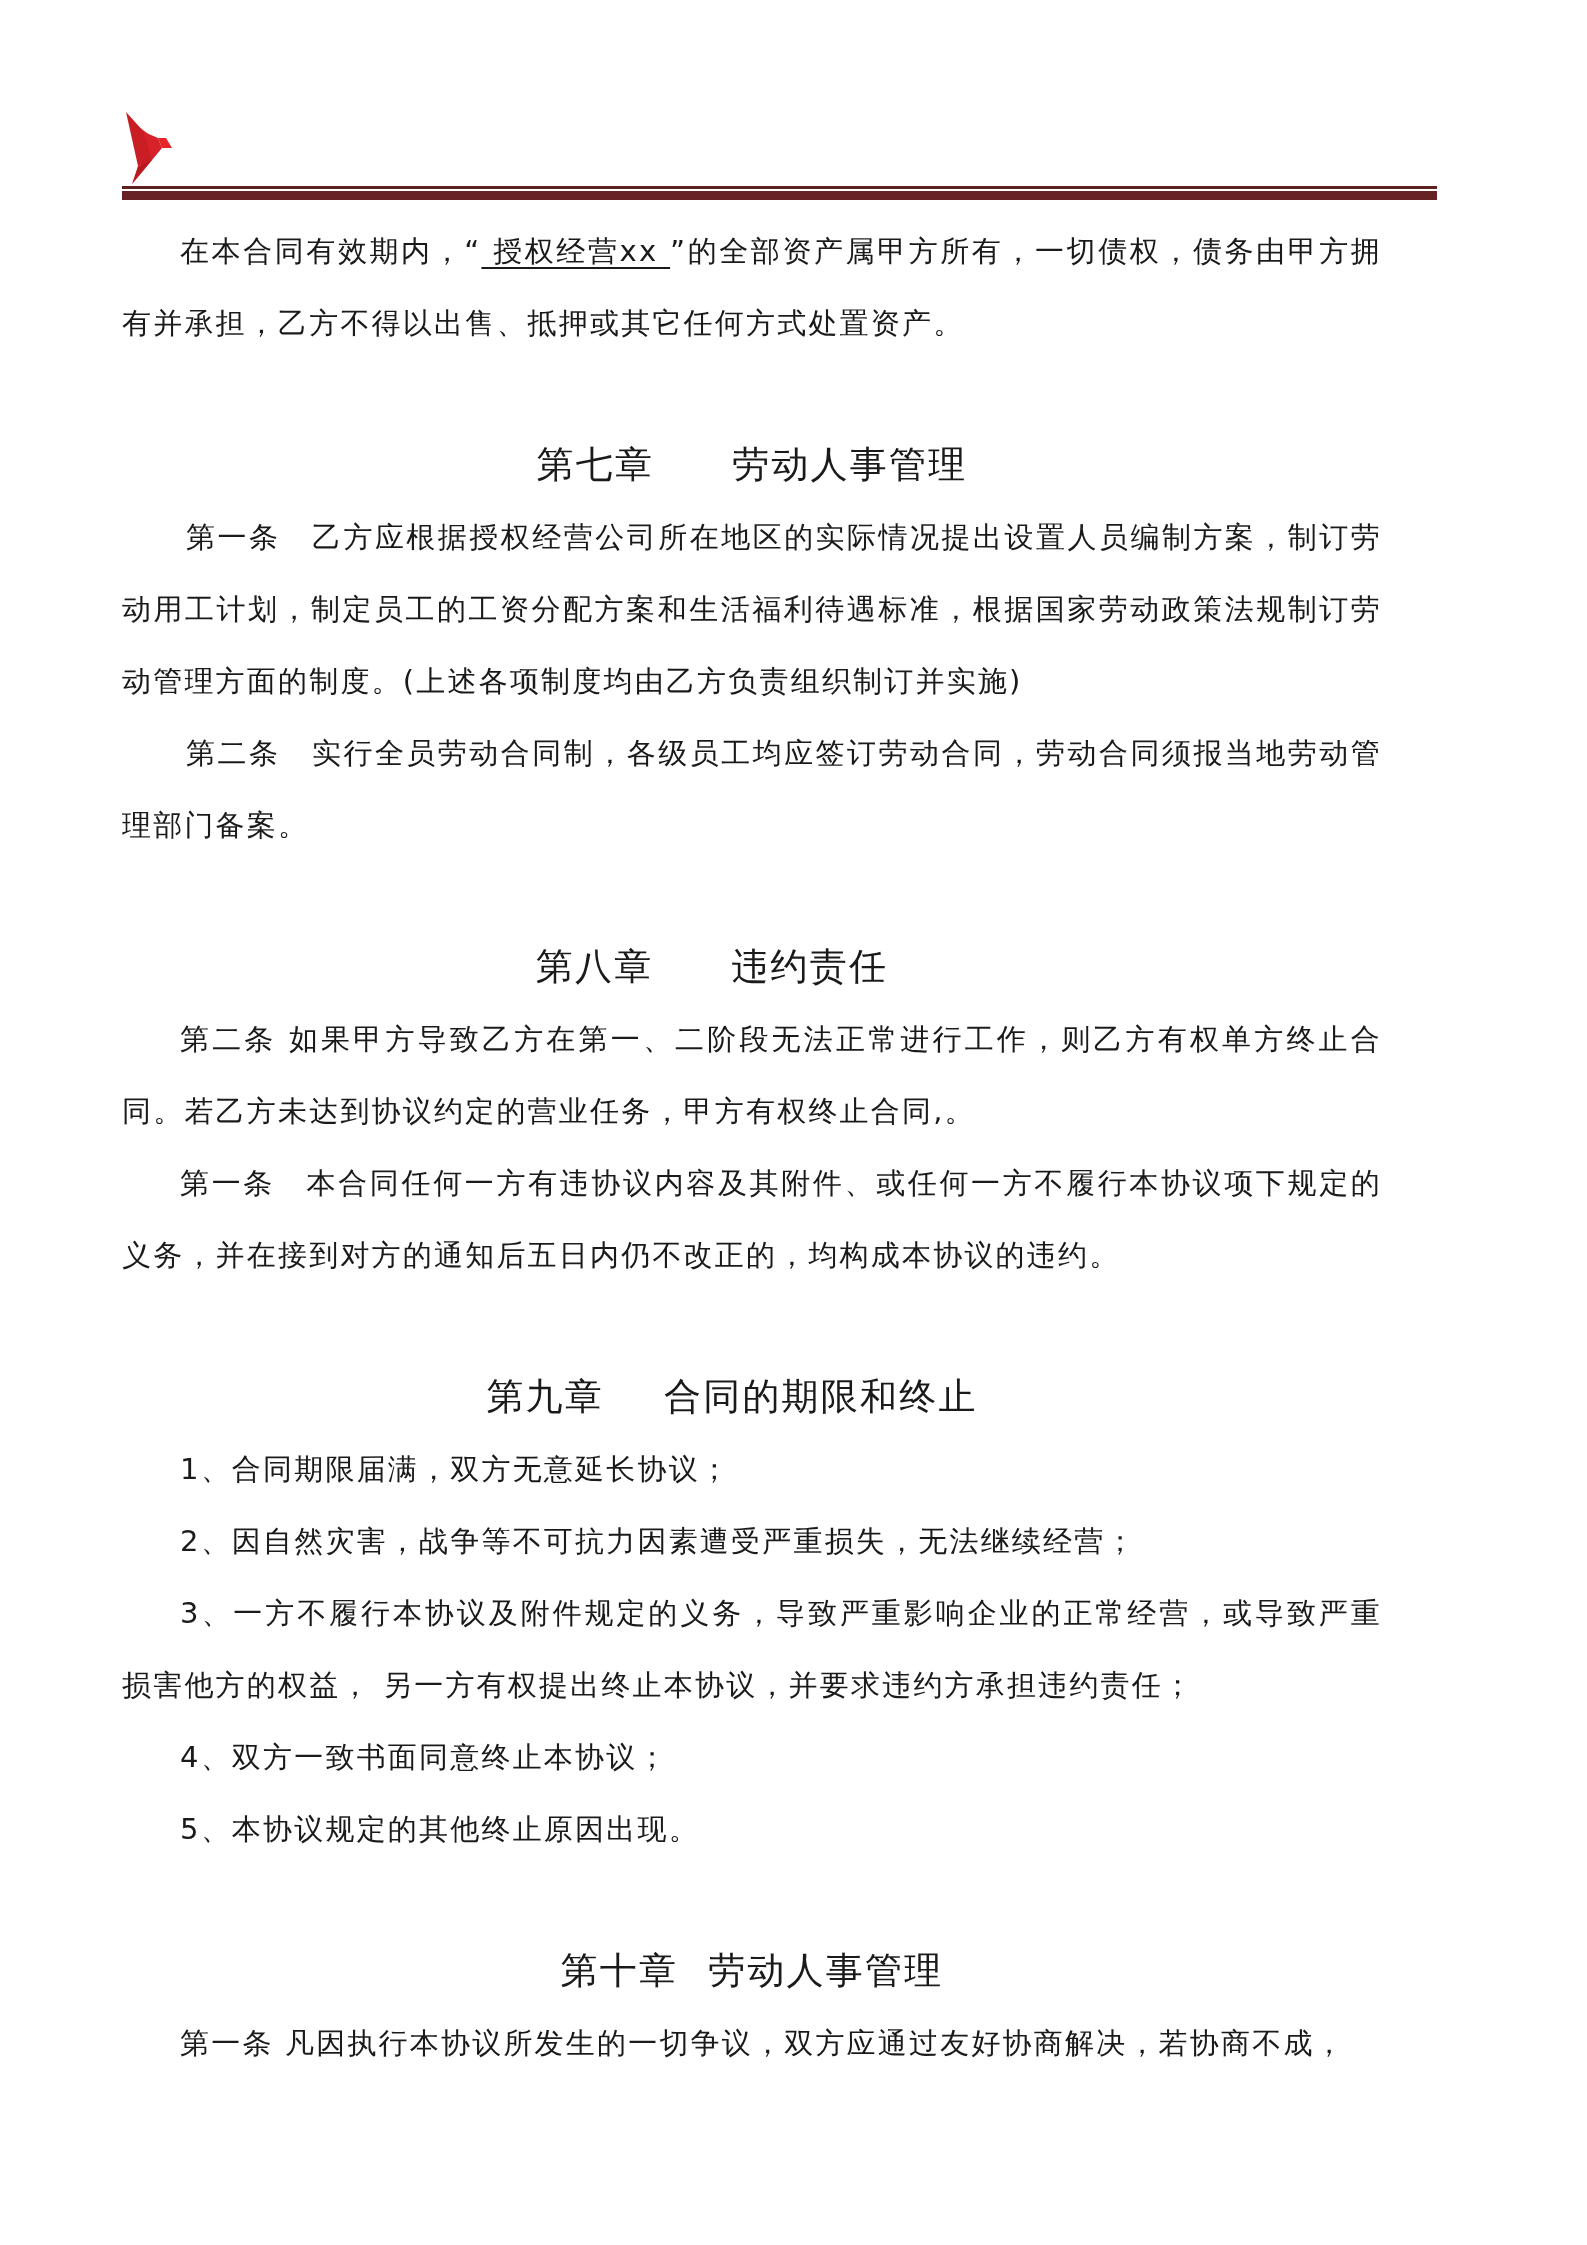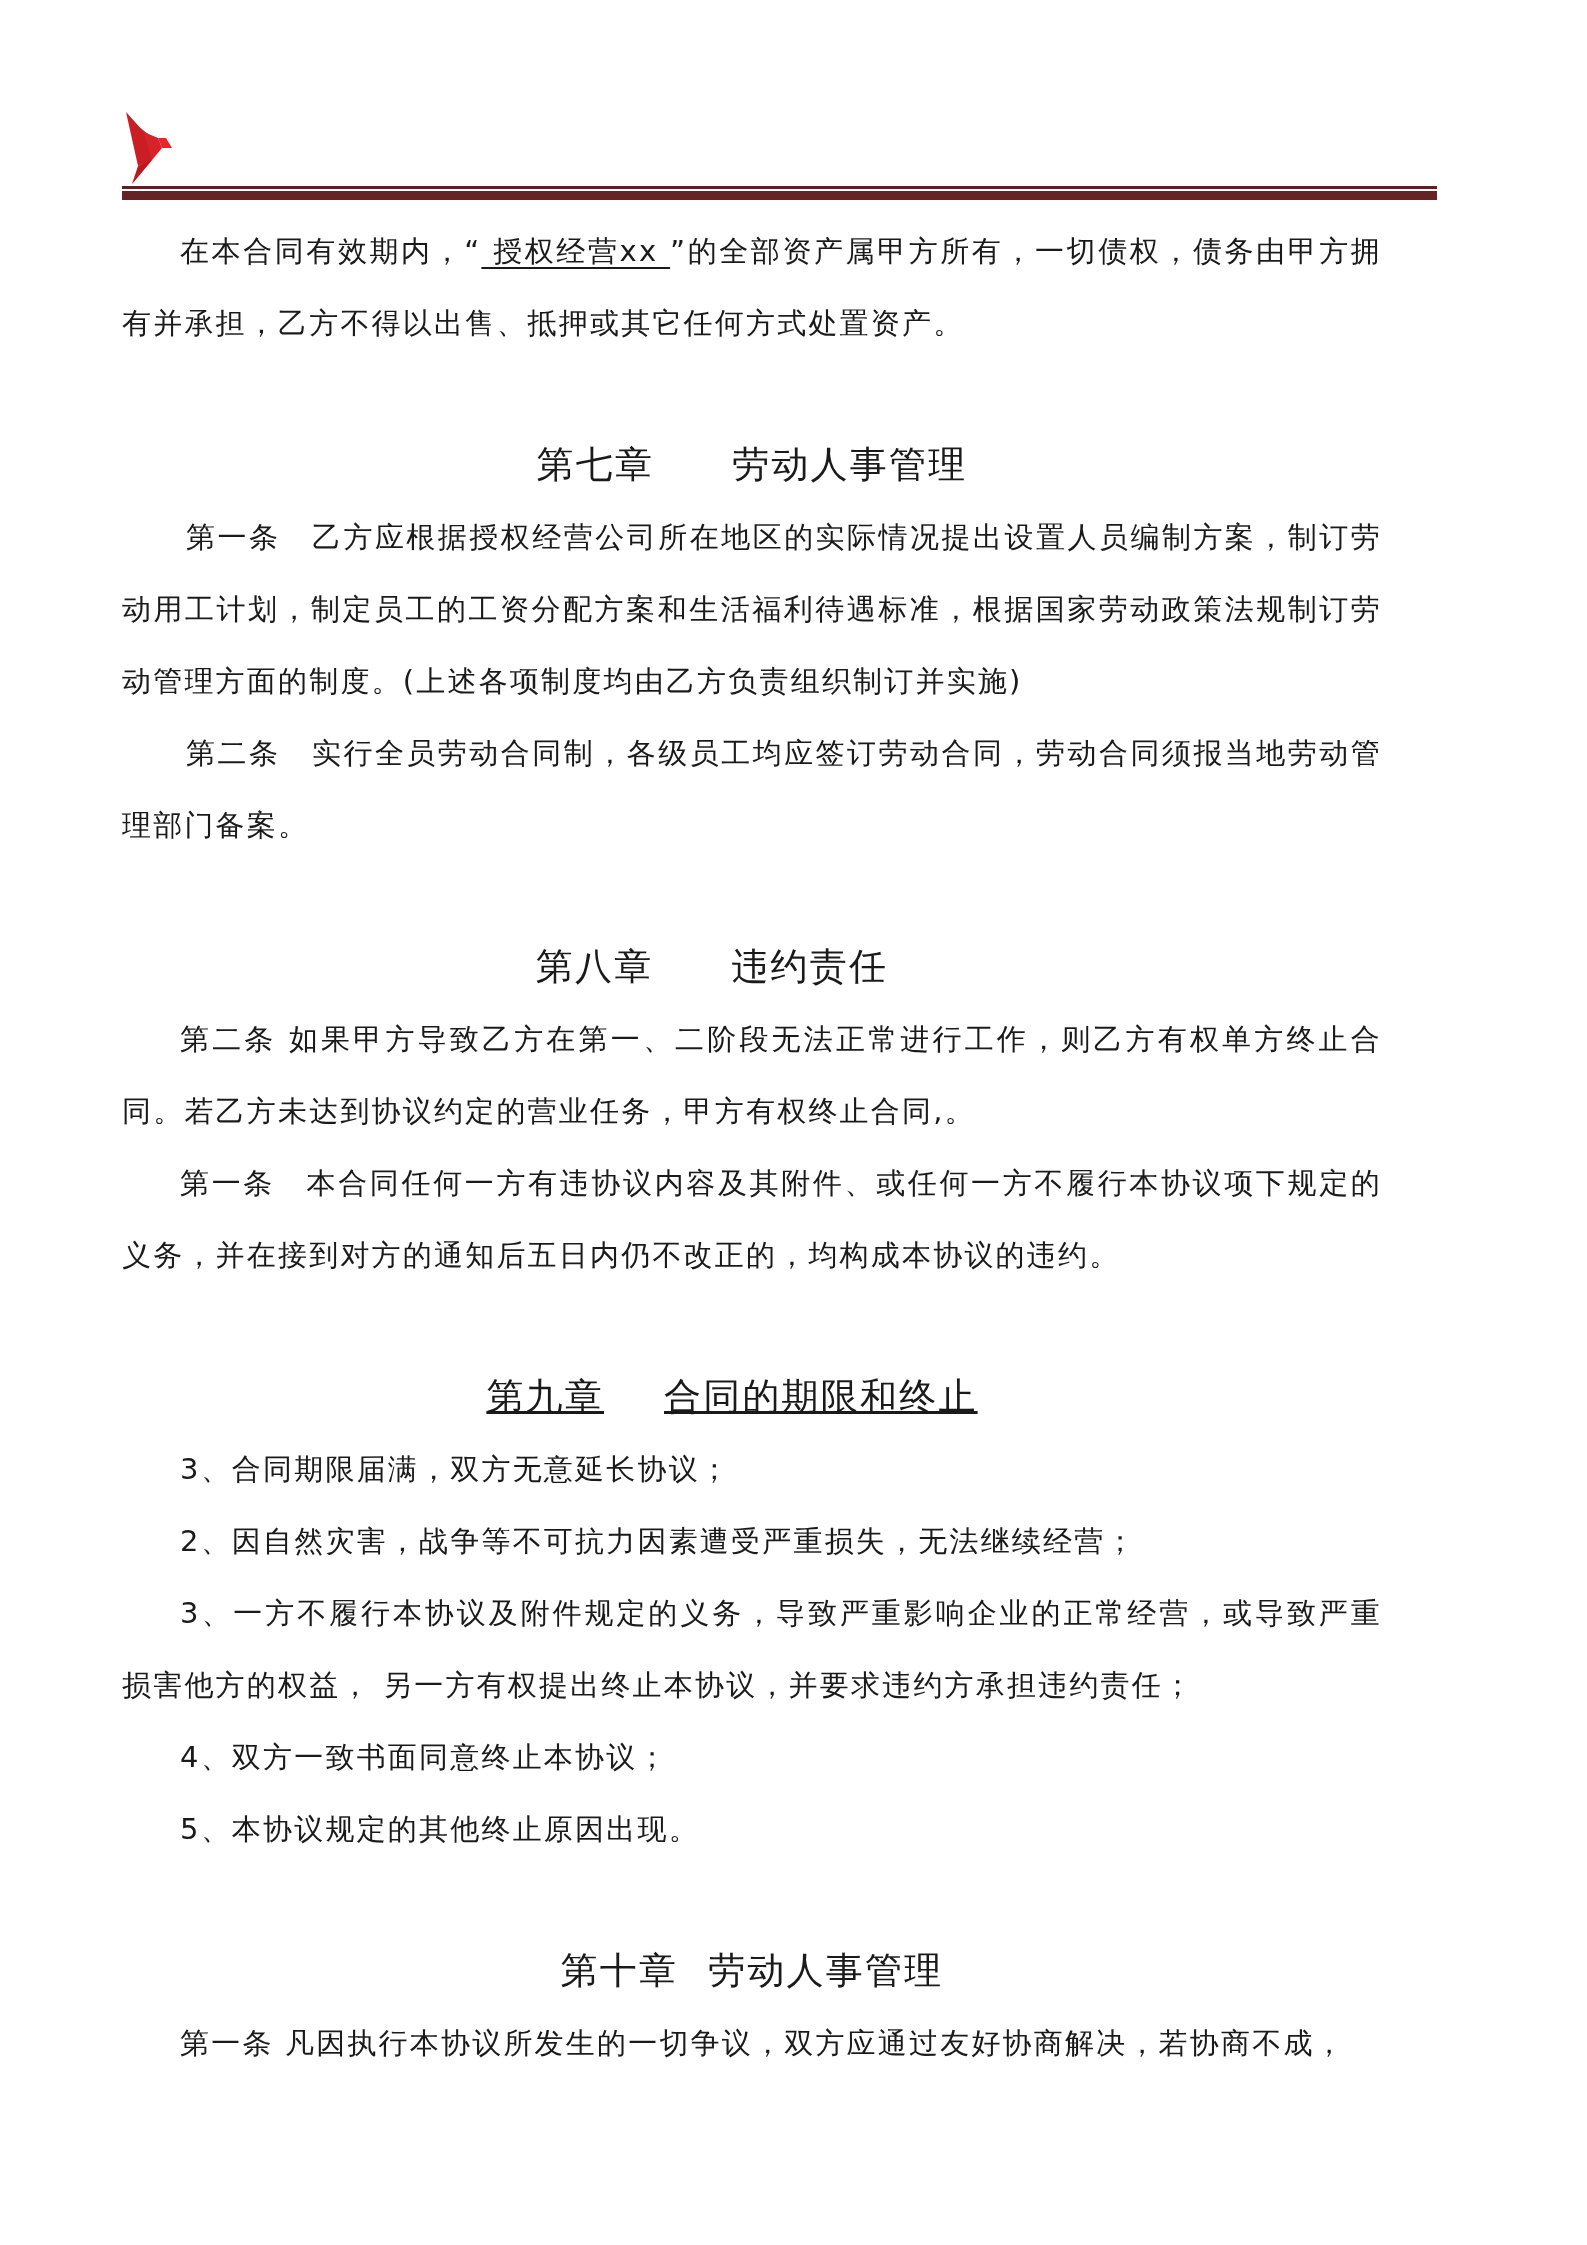--- a/index.html
+++ b/index.html
@@ -46,22 +46,22 @@
   <p class="p indent2">第二条　实行全员劳动合同制，各级员工均应签订劳动合同，劳动合同须报当地劳动管理部门备案。</p>
 
   <div class="spacer"></div>
 
   <p class="heading" style="padding-right:80px;"><span>第八章</span><span class="gap"></span><span>违约责任</span></p>
   <p class="p indent">第二条 如果甲方导致乙方在第一、二阶段无法正常进行工作，则乙方有权单方终止合同。若乙方未达到协议约定的营业任务，甲方有权终止合同,。</p>
   <p class="p indent">第一条　本合同任何一方有违协议内容及其附件、或任何一方不履行本协议项下规定的义务，并在接到对方的通知后五日内仍不改正的，均构成本协议的违约。</p>
 
   <div class="spacer"></div>
 
-  <p class="heading" style="padding-right:40px;text-decoration:underline;"><span>第九章</span><span class="gap" style="width:60px"></span><span>合同的期限和终止</span></p>
-  <p class="p indent"> 3、合同期限届满，双方无意延长协议；</p>
+  <p class="heading" style="padding-right:40px;"><span>第九章</span><span class="gap" style="width:60px"></span><span>合同的期限和终止</span></p>
+  <p class="p indent"> 1、合同期限届满，双方无意延长协议；</p>
   <p class="p indent"> 2、因自然灾害，战争等不可抗力因素遭受严重损失，无法继续经营；</p>
   <p class="p indent">3、一方不履行本协议及附件规定的义务，导致严重影响企业的正常经营，或导致严重损害他方的权益， 另一方有权提出终止本协议，并要求违约方承担违约责任；</p>
   <p class="p indent">4、双方一致书面同意终止本协议；</p>
   <p class="p indent">5、本协议规定的其他终止原因出现。</p>
 
   <div class="spacer"></div>
 
   <p class="heading"><span>第十章</span><span class="gap-small"></span><span>劳动人事管理</span></p>
   <p class="p indent">第一条 凡因执行本协议所发生的一切争议，双方应通过友好协商解决，若协商不成，</p>
 

